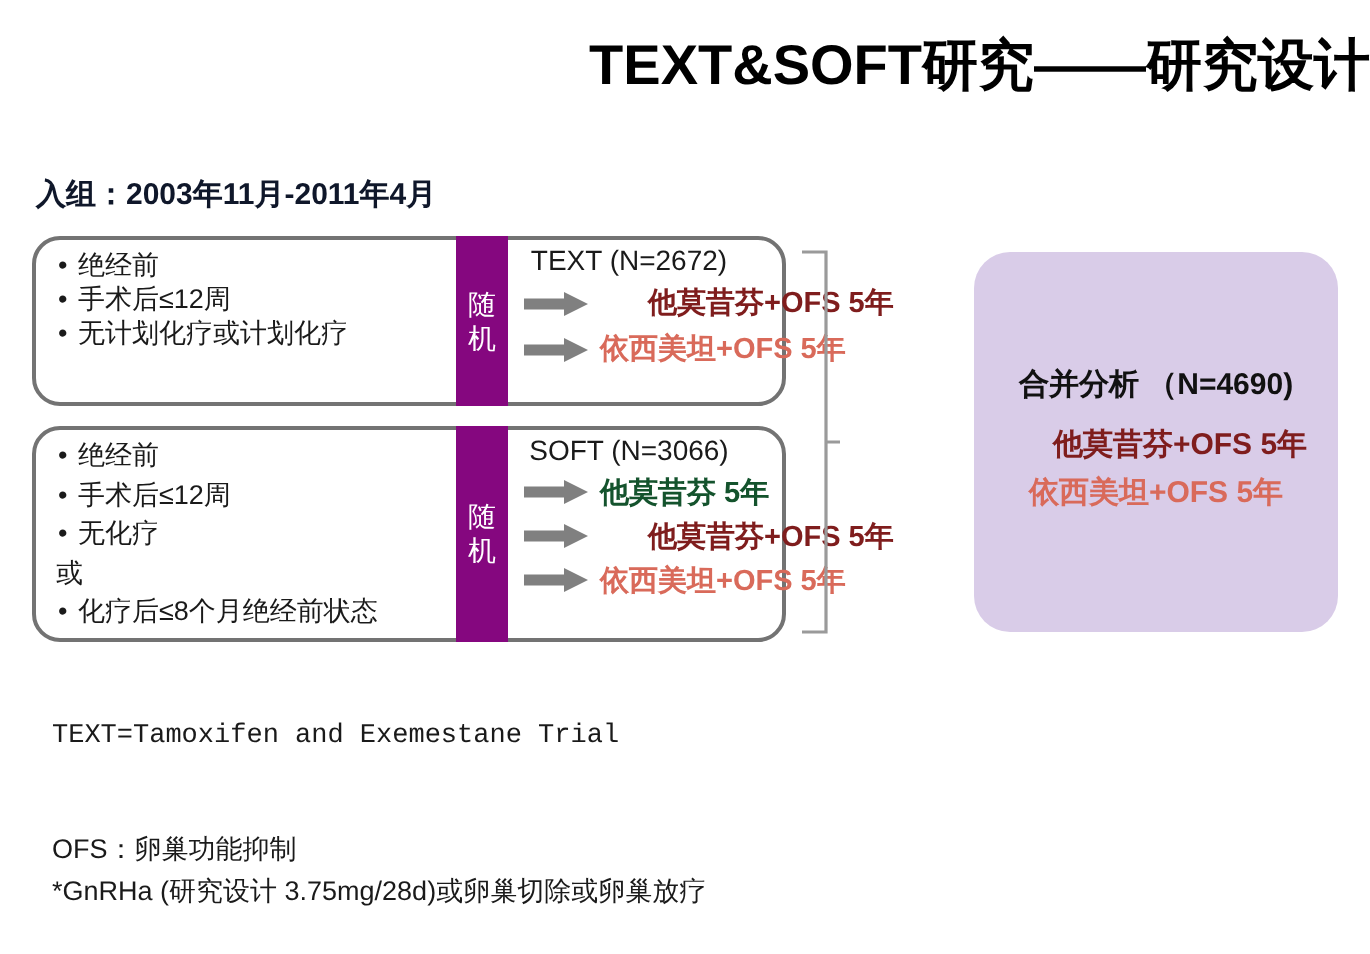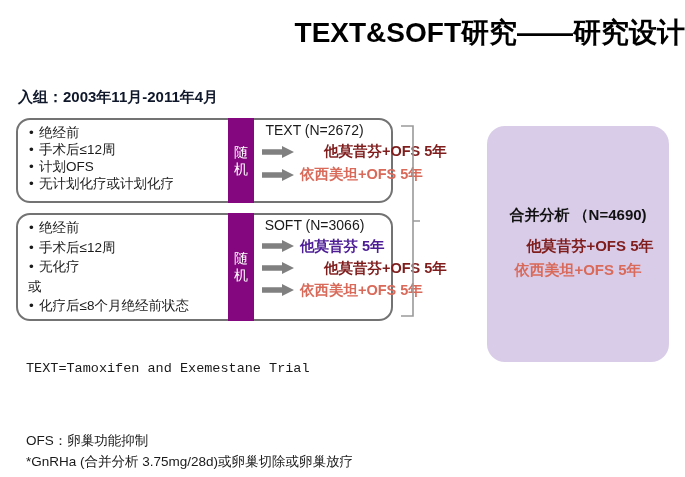--- a/index.html
+++ b/index.html
@@ -139,38 +139,38 @@
     height: 12px;
     margin-right: 6px;
   }
   .arm-label {
     font-size: 14.5px;
     font-weight: bold;
     letter-spacing: 0px;
   }
   .c-purple { color: #7f1d1d; margin-left: 24px; }
   .c-coral  { color: #D96A5A; }
-  .c-black  { color: #4c1d95; text-align: center; }
+  .c-black  { color: #14532d; text-align: center; }
 
   
   #merge-bracket {
     position: absolute;
     left: 399px;
     top: 125px;
     width: 22px;
     height: 192px;
   }
 
   
   #combined-box {
     position: absolute;
     left: 487px;
     top: 126px;
     width: 182px;
-    height: 236px;
+    height: 190px;
     background: #D9CCE8;
     border-radius: 18px;
     box-sizing: border-box;
     display: flex;
     flex-direction: column;
     justify-content: center;
     align-items: center;
   }
   #combined-title {
     font-size: 15px;
@@ -192,40 +192,39 @@
     left: 26px;
     top: 360px;
     font-size: 13.5px;
     line-height: 18px;
     color: #1a1a1a;
     font-family: Liberation Mono, monospace;
   }
   #footnotes {
     position: absolute;
     left: 26px;
-    top: 430px;
+    top: 414px;
     font-size: 13.5px;
     line-height: 21px;
     color: #1a1a1a;
   }
   .note-line { white-space: nowrap; }
 </style>
 </head>
 <body>
 
 <div id="slide-title">TEXT&amp;SOFT研究——研究设计</div>
 
 <div id="enrollment-line">入组：2003年11月-2011年4月</div>
 
 <div class="trial-box" id="text-trial-box">
 
   <div class="eligibility">
     <div class="elig-line bulleted">绝经前</div>
     <div class="elig-line bulleted">手术后≤12周</div>
-    <div class="elig-line bulleted">计划OFS</div>
     <div class="elig-line bulleted">无计划化疗或计划化疗</div>
   </div>
 
   <div class="rand-bar" id="text-rand-bar">
     <span>随</span>
     <span>机</span>
   </div>
 
   <div class="arms">
     <div class="arm-header">TEXT (N=2672)</div>
@@ -296,14 +295,14 @@
   <div class="combined-arm c-purple">他莫昔芬+OFS 5年</div>
   <div class="combined-arm c-coral">依西美坦+OFS 5年</div>
 </div>
 
 <div id="abbrev-notes">
   <div class="note-line">TEXT=Tamoxifen and Exemestane Trial</div>
 </div>
 
 <div id="footnotes">
   <div class="note-line">OFS：卵巢功能抑制</div>
-  <div class="note-line">*GnRHa (合并分析 3.75mg/28d)或卵巢切除或卵巢放疗</div>
+  <div class="note-line">*GnRHa (研究设计 3.75mg/28d)或卵巢切除或卵巢放疗</div>
 </div>
 
 </body></html>

